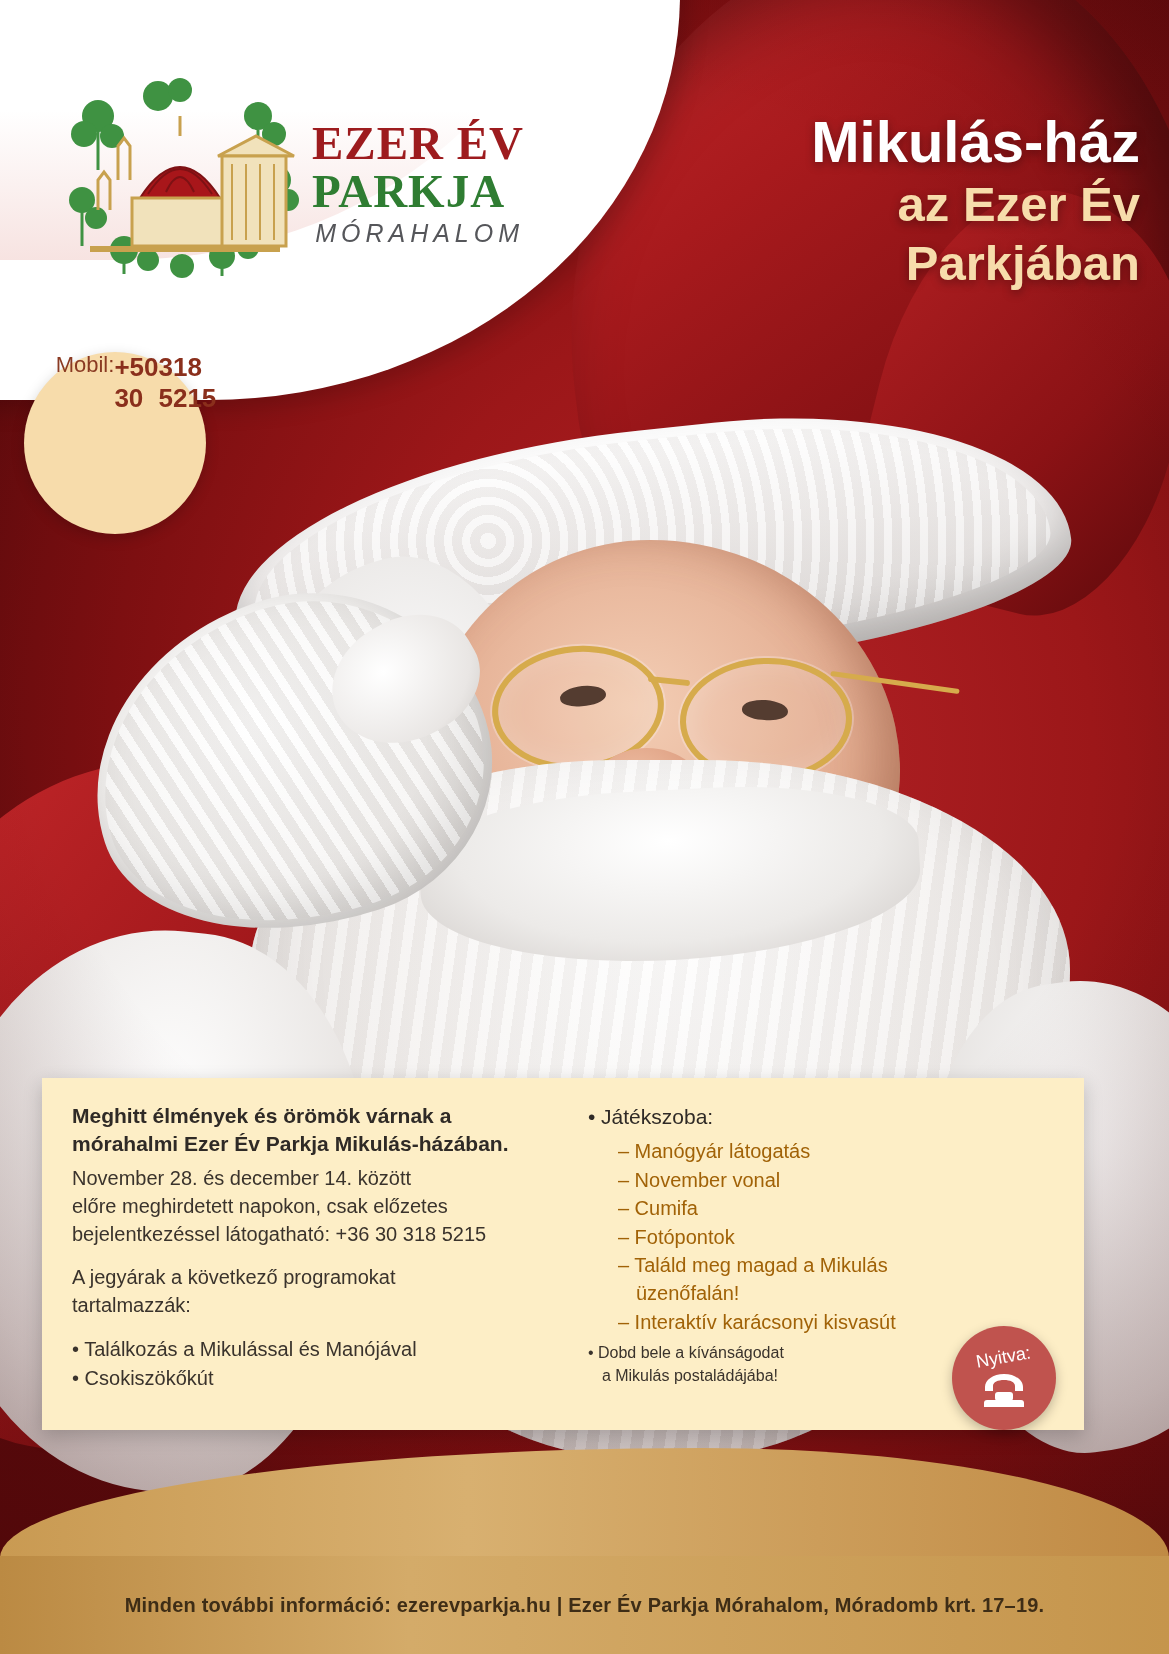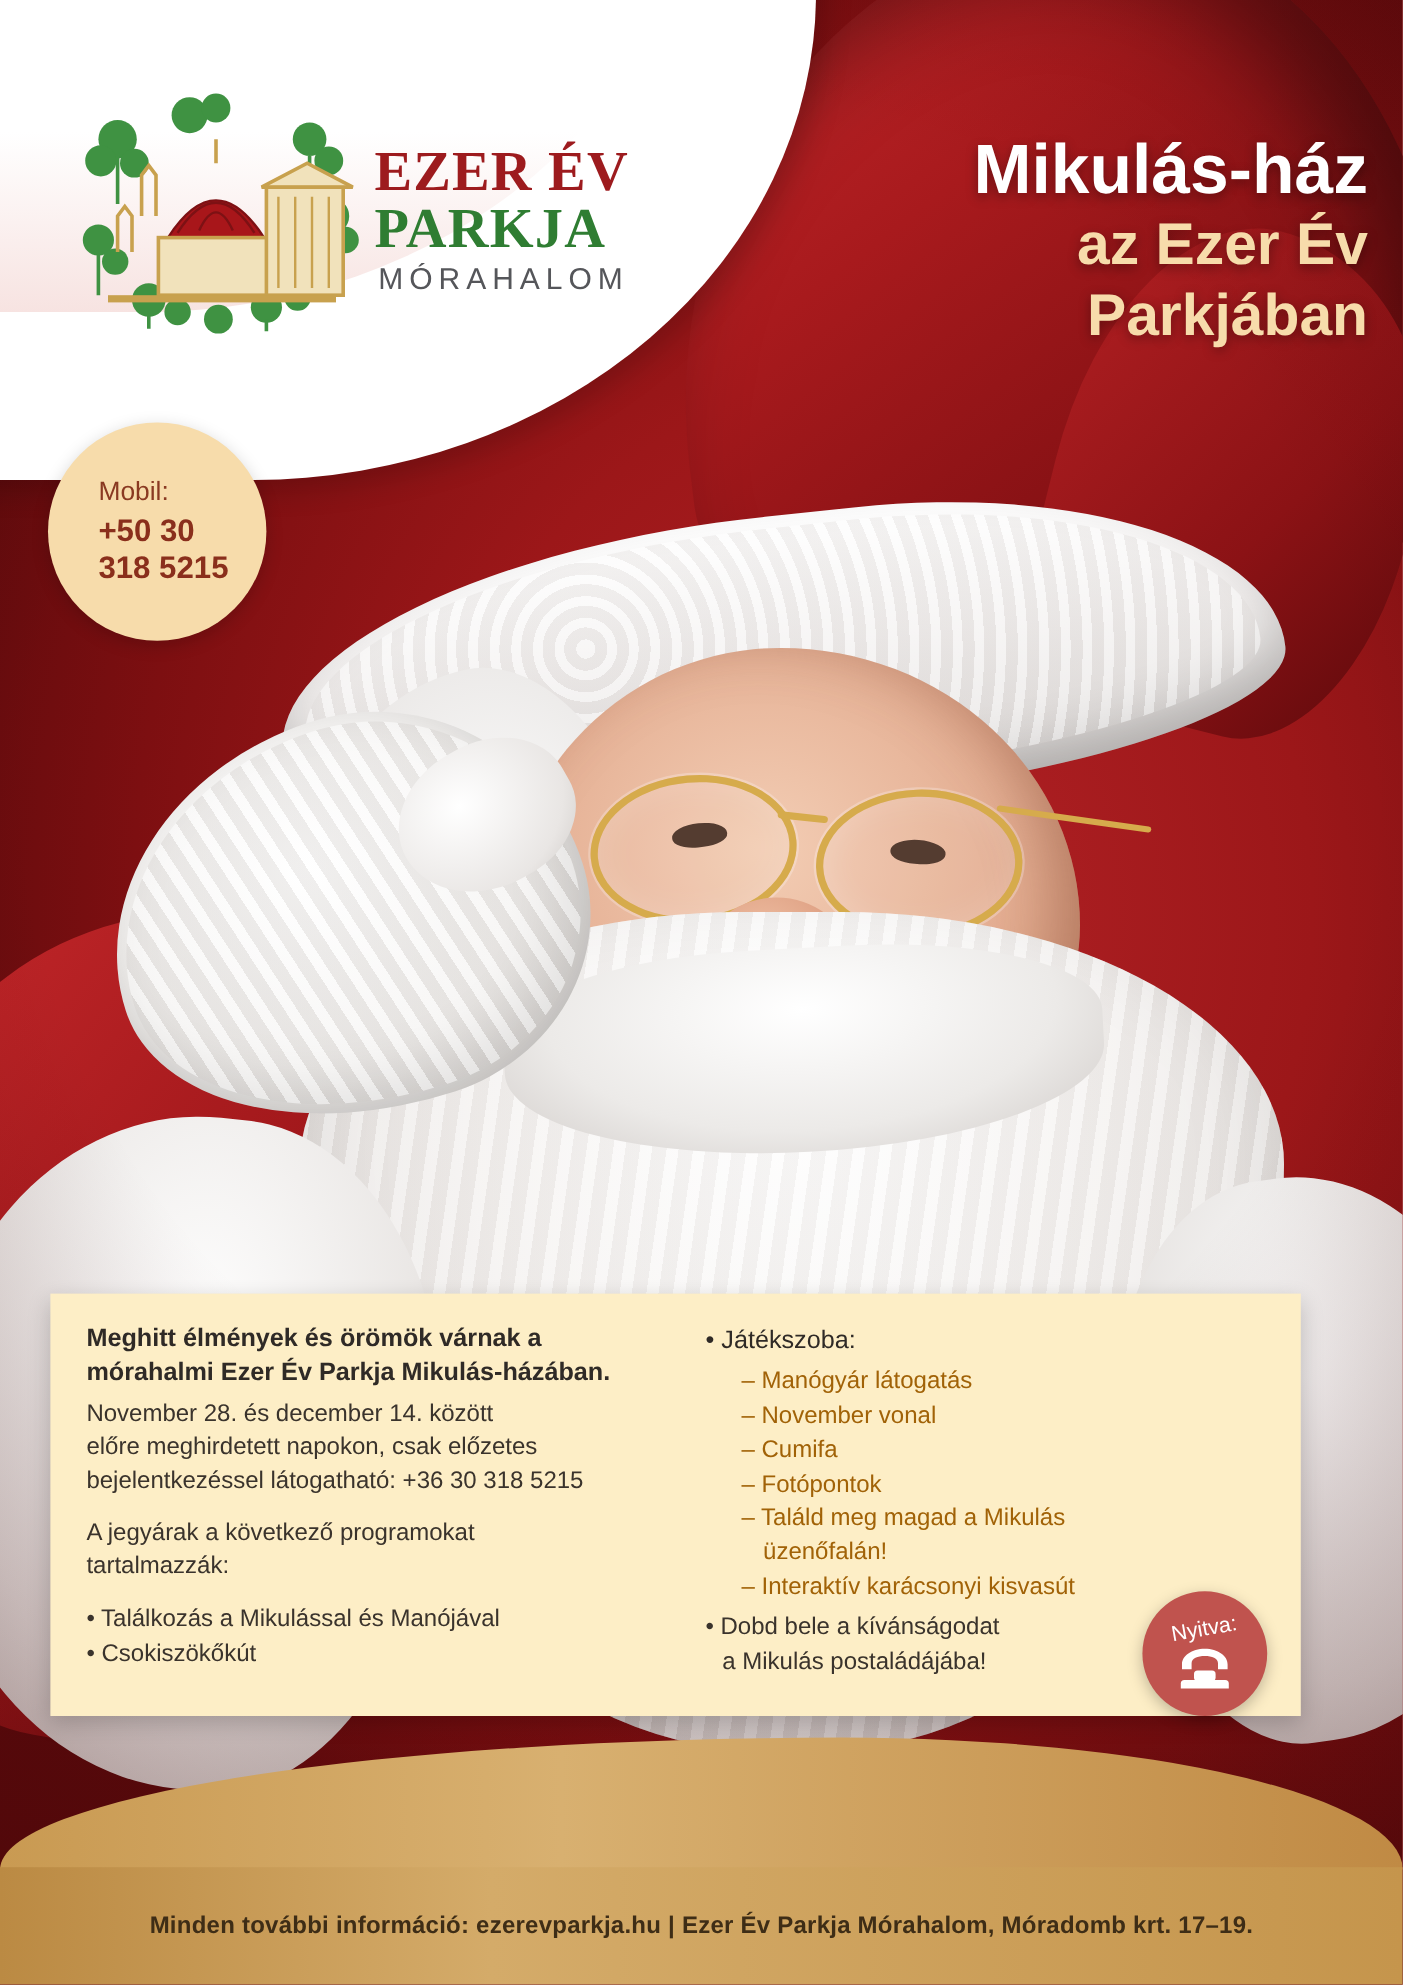--- a/index.html
+++ b/index.html
@@ -286,34 +286,35 @@
     line-height: 1.02;
     font-family: "Liberation Serif", serif;
   }
   .logo-line3 {
     font-size: 25px;
     color: #55565a;
     letter-spacing: 5px;
     margin-top: 4px;
     text-align: right;
     font-family: "Liberation Sans", sans-serif;
+    font-style: italic;
   }
 
   
   .phone-bubble {
     position: absolute;
-    left: 40px;
+    left: 24px;
     top: 352px;
     width: 182px;
     height: 182px;
     border-radius: 50%;
     background: #f7dcab;
     color: #7d2b1c;
     display: flex;
-    flex-direction: column;
+    flex-direction: row;
     justify-content: center;
     padding-left: 42px;
     box-sizing: border-box;
     box-shadow: 0 4px 14px rgba(0,0,0,.18);
   }
   .phone-label { font-size: 22px; margin-bottom: 4px; color: #8a3a22; }
   .phone-number { font-size: 26px; font-weight: bold; line-height: 1.18; color: #8a2f1c; }
 
   
   .title-block {
@@ -380,21 +381,21 @@
     margin-bottom: 6px;
   }
   .r-sub {
     font-size: 20px;
     color: #a16207;
     line-height: 1.42;
     padding-left: 30px;
   }
   .r-sub span.cont { display: block; padding-left: 18px; }
   .r-foot {
-    font-size: 20px;
+    font-size: 16px;
     color: #3a332c;
     line-height: 1.42;
     margin-top: 6px;
   }
   .r-foot span.cont { display: block; padding-left: 14px; }
 
   
   .open-badge {
     position: absolute;
     left: 952px;

